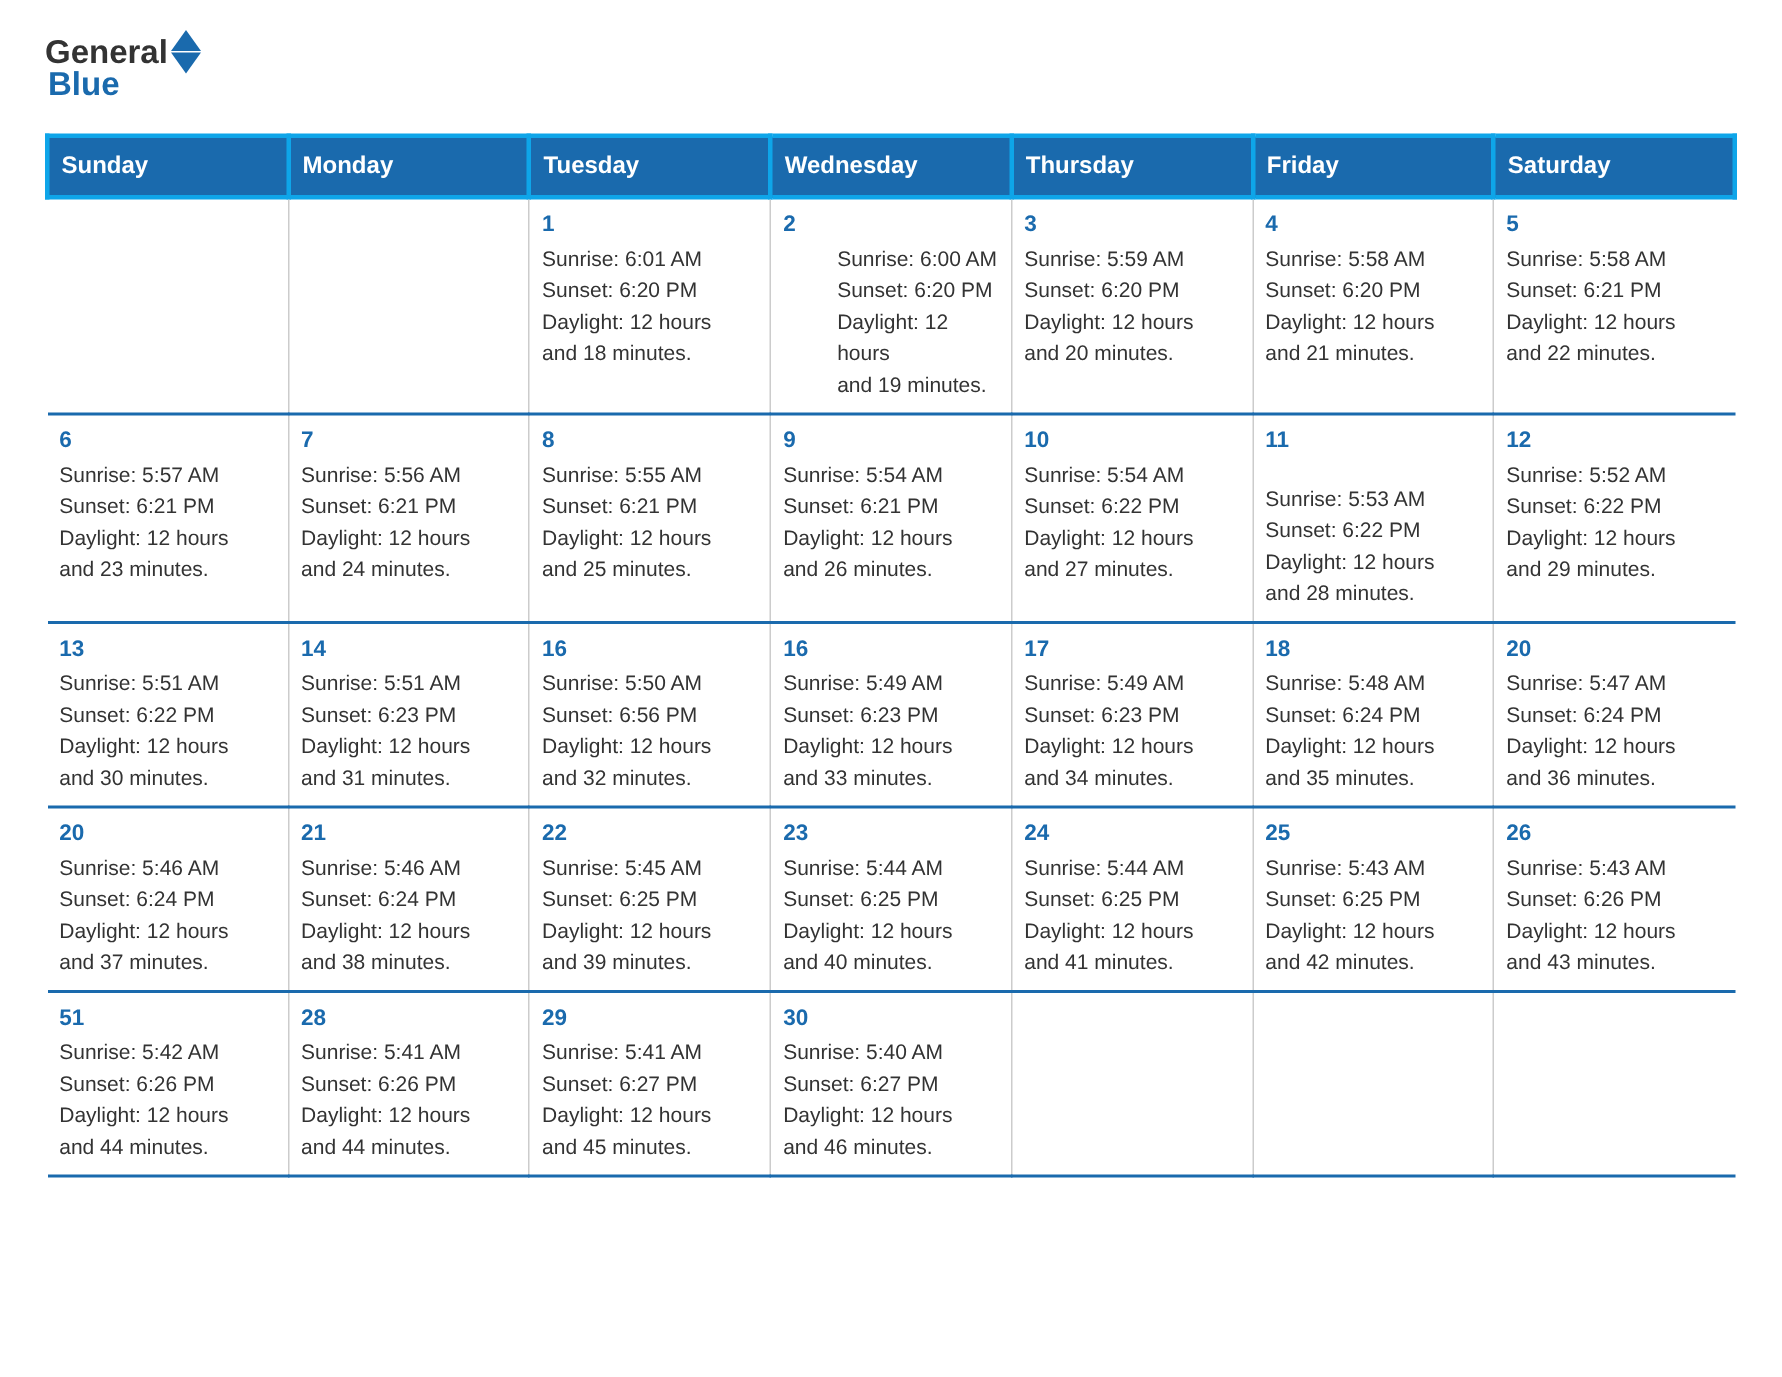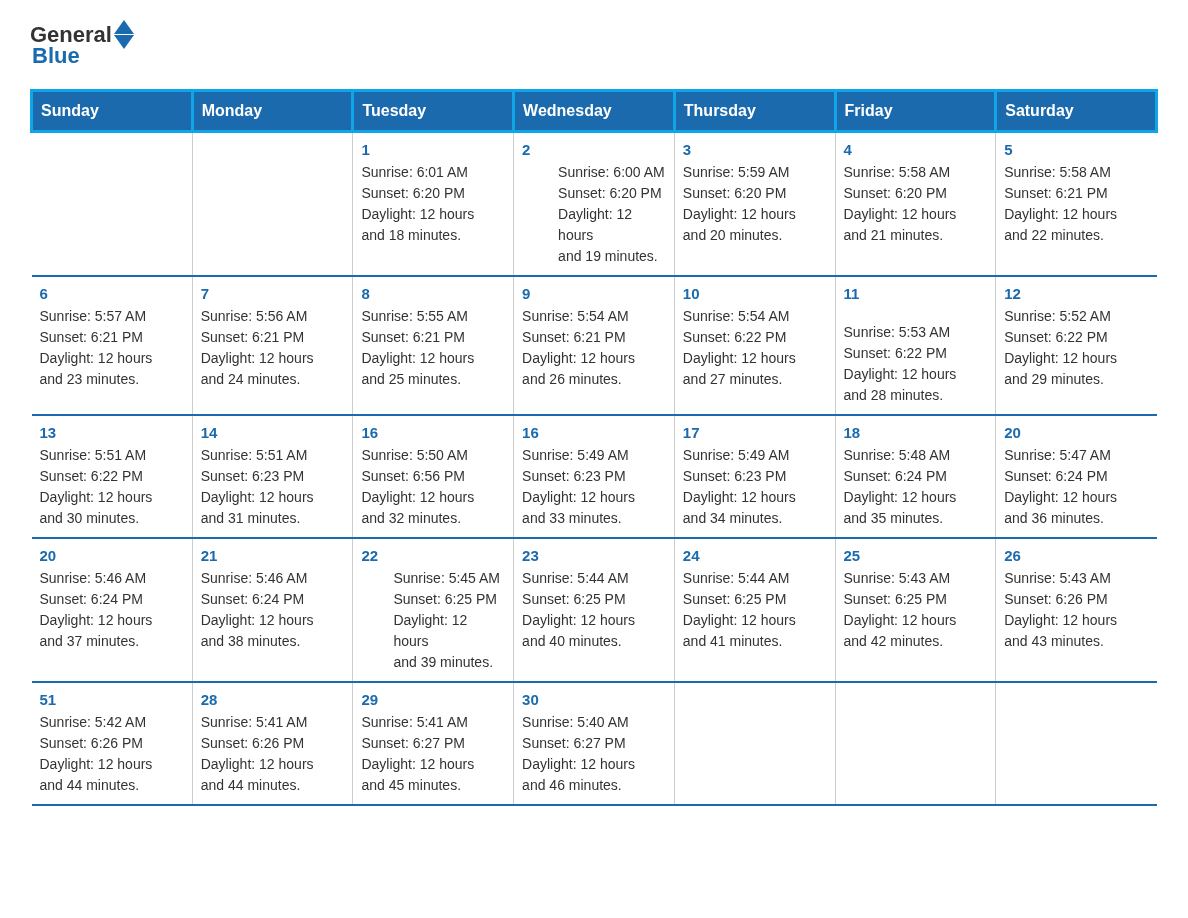--- a/index.html
+++ b/index.html
@@ -273,21 +273,21 @@
         </td>
         <td>
           <span class="day-num">21</span>
           <div class="day-info" style="white-space: pre-line;">Sunrise: 5:46 AM
 Sunset: 6:24 PM
 Daylight: 12 hours
 and 38 minutes.</div>
         </td>
         <td>
           <span class="day-num">22</span>
-          <div class="day-info" style="white-space: pre-line; margin-left: 32px;">Sunrise: 5:45 AM
+          <div class="day-info" style="white-space: pre-line;">Sunrise: 5:45 AM
 Sunset: 6:25 PM
 Daylight: 12 hours
 and 39 minutes.</div>
         </td>
         <td>
           <span class="day-num">23</span>
           <div class="day-info" style="white-space: pre-line;">Sunrise: 5:44 AM
 Sunset: 6:25 PM
 Daylight: 12 hours
 and 40 minutes.</div>

